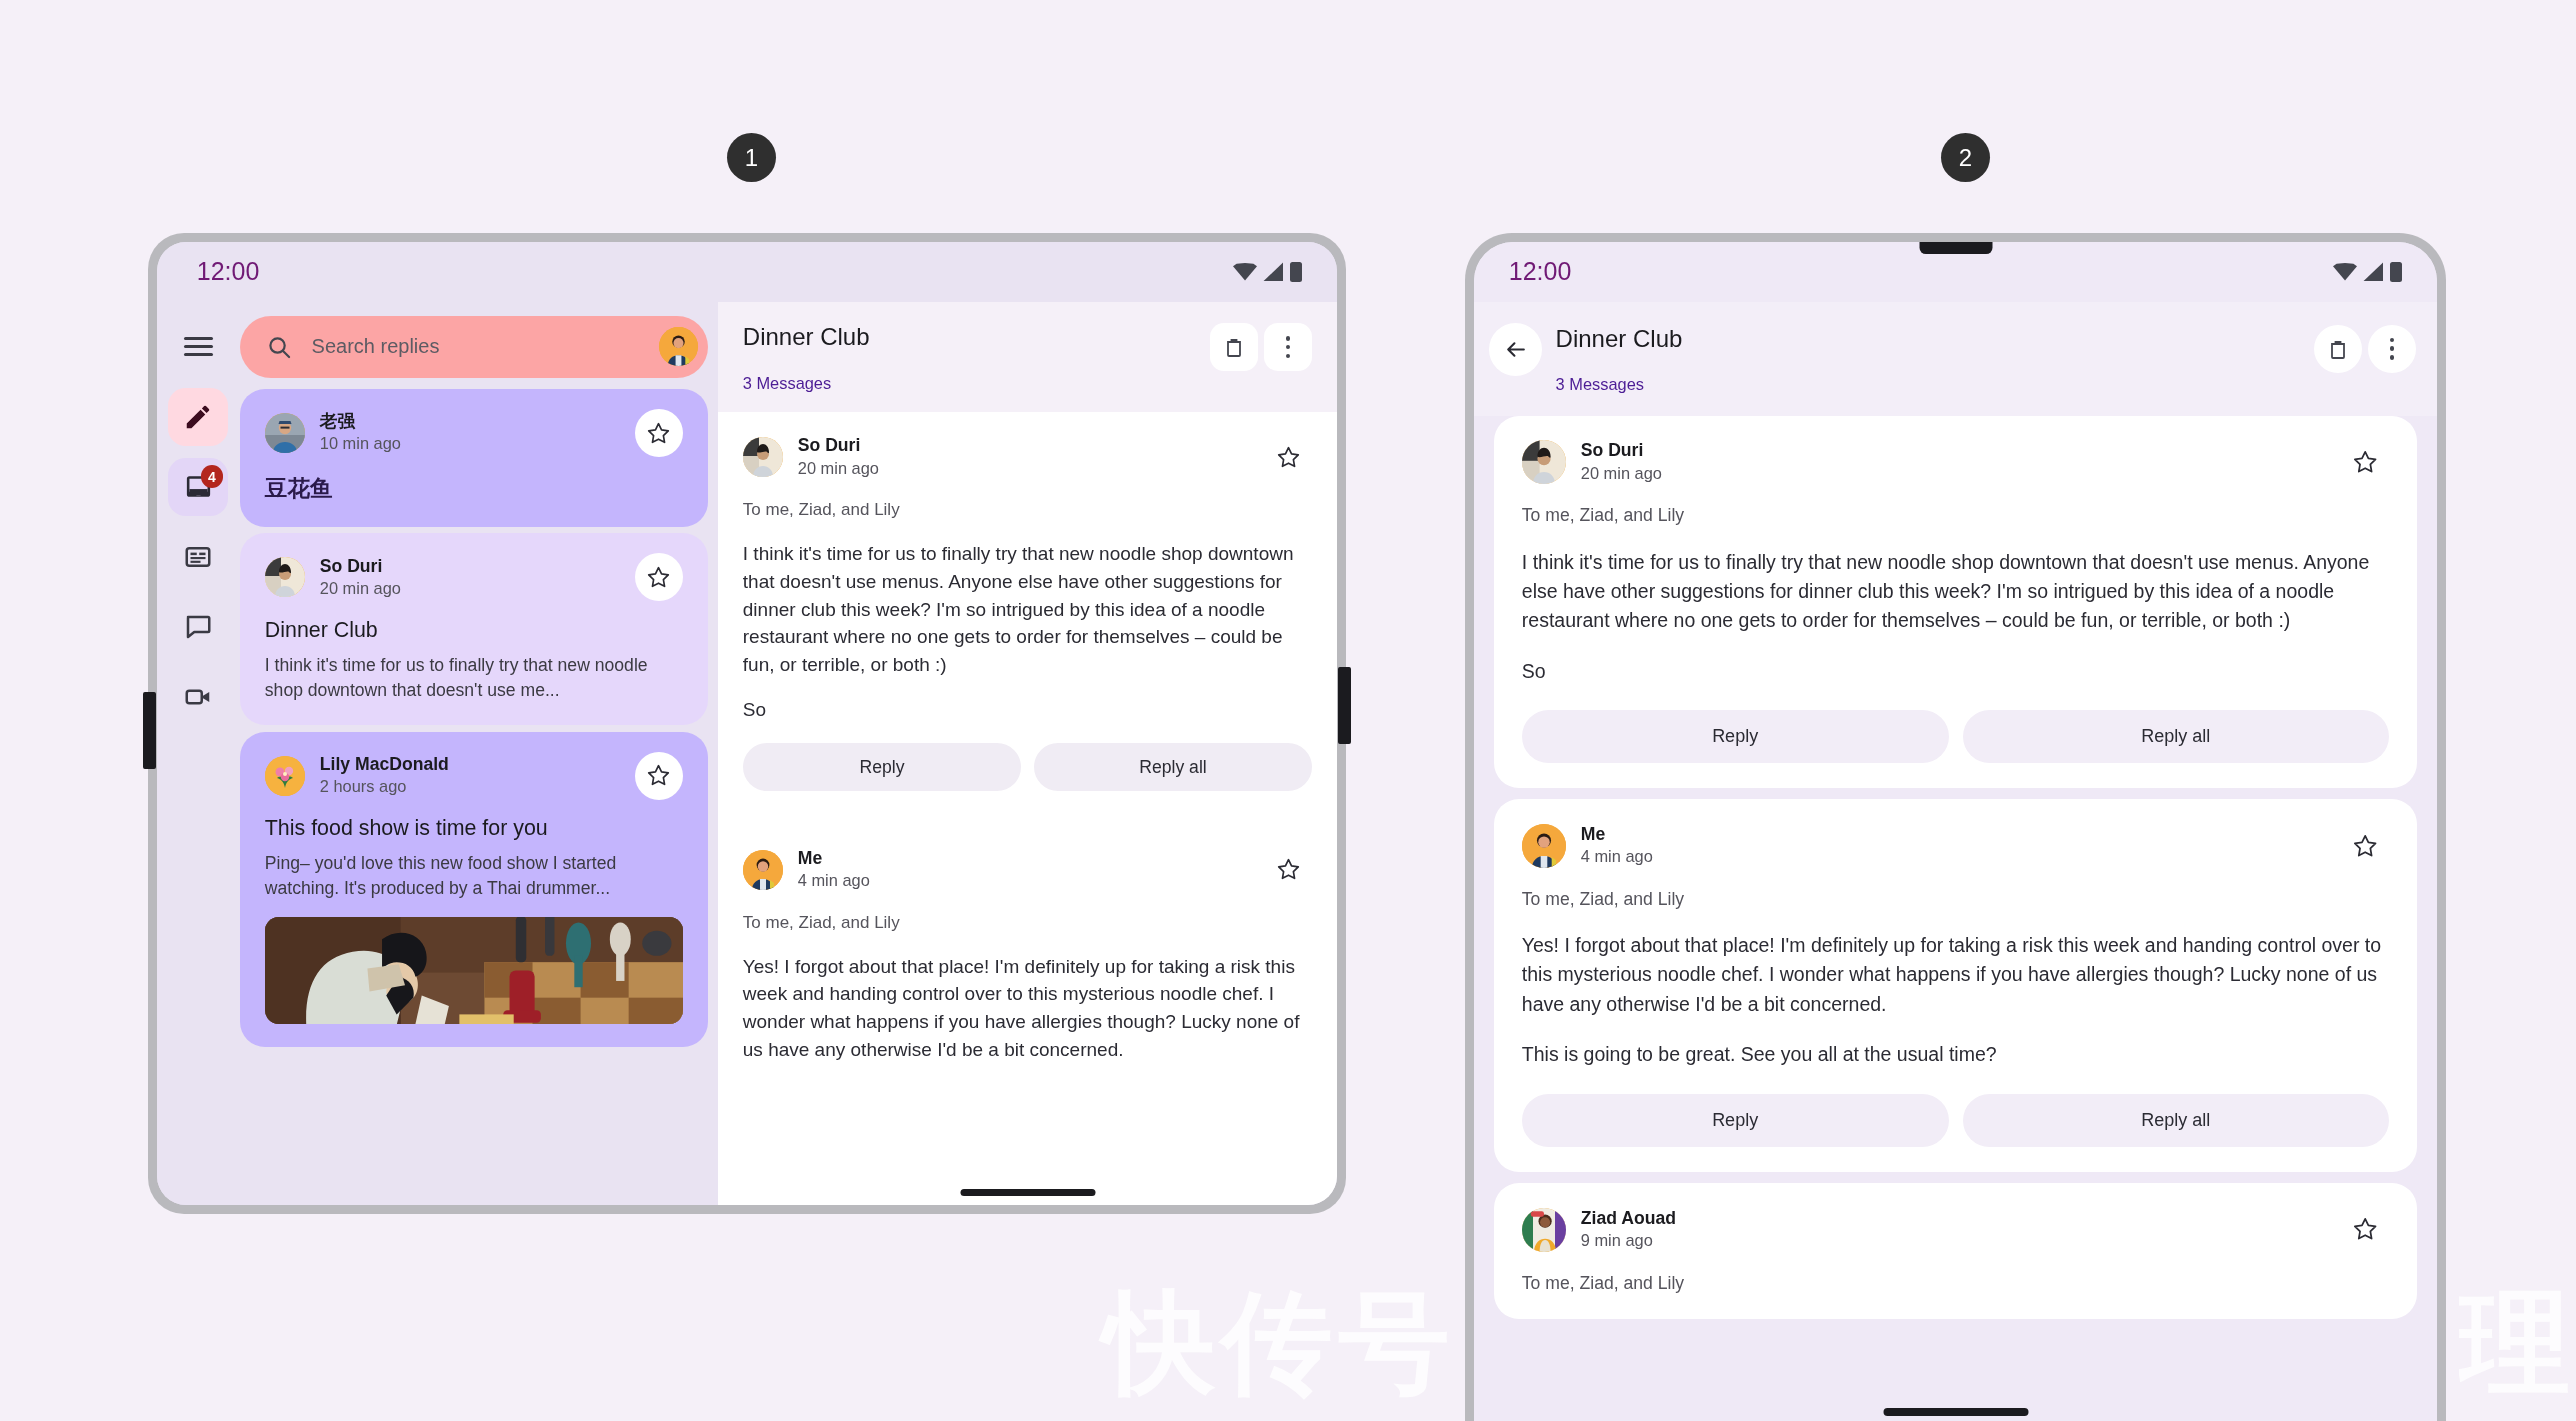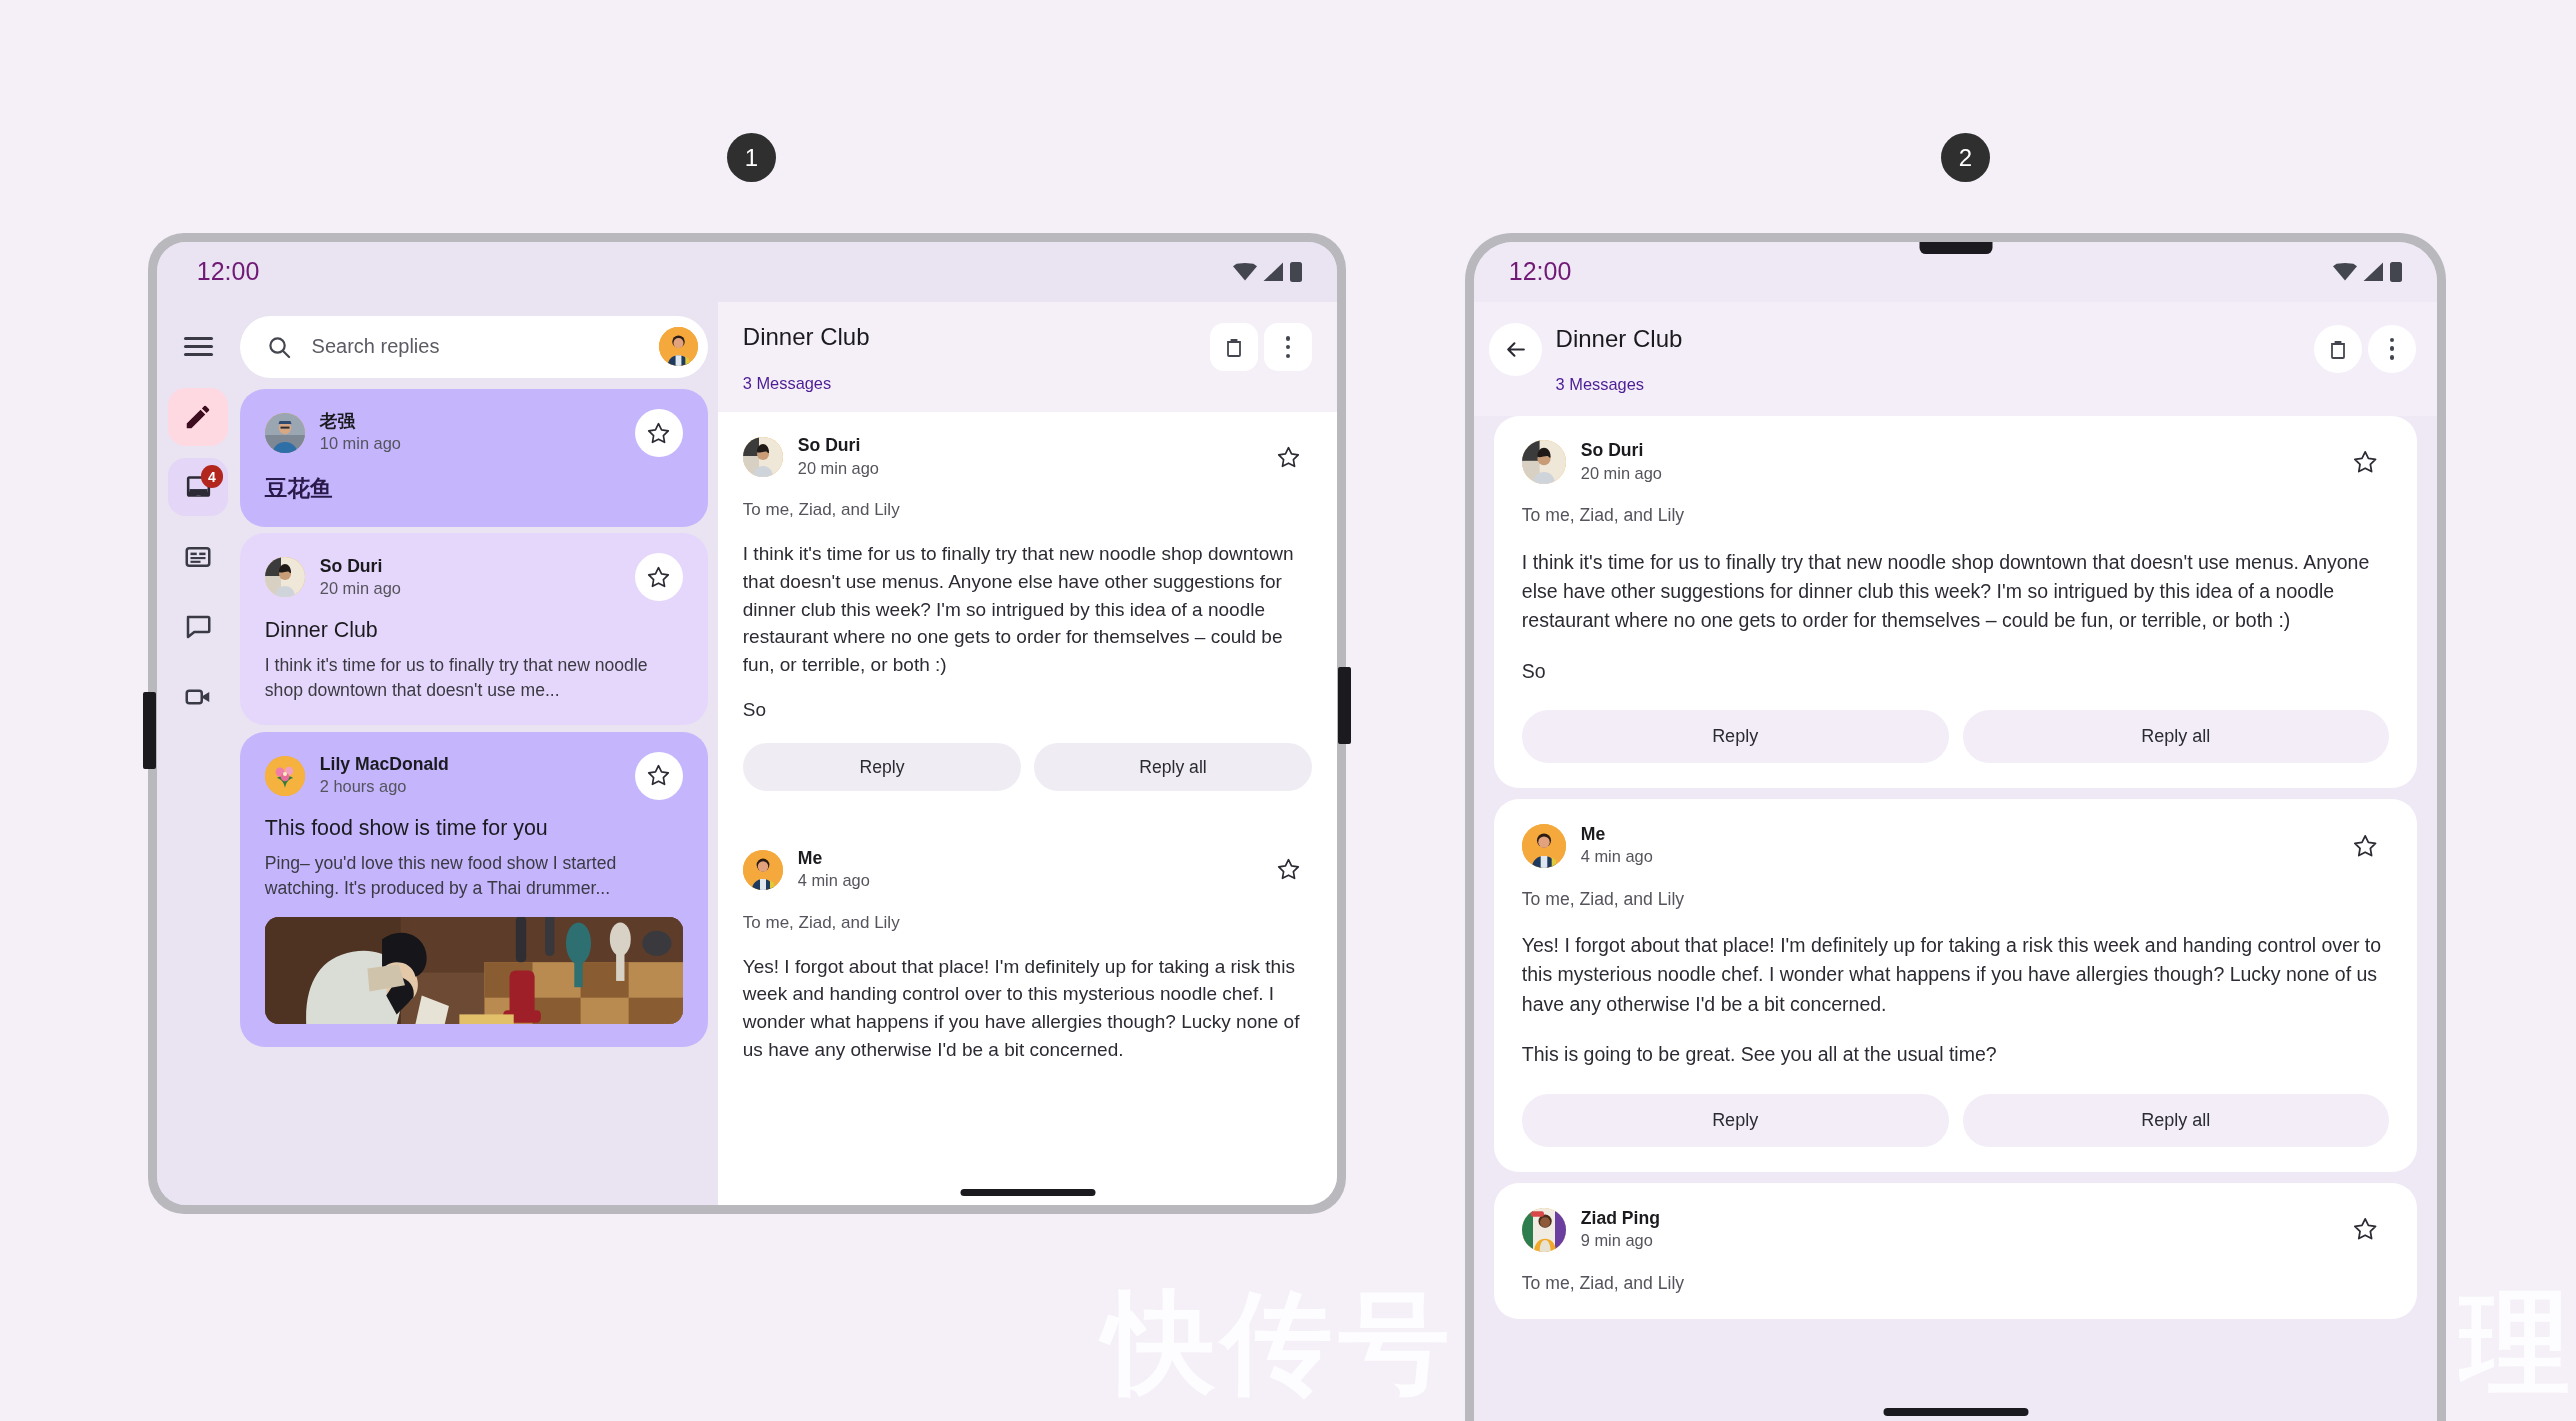--- a/index.html
+++ b/index.html
@@ -151,21 +151,21 @@
   
   .list-pane {
     width: 478px; flex: 0 0 478px;
     display: flex; flex-direction: column;
     min-height: 0;
     padding-right: 10px;
   }
   .searchbar {
     margin: 14px 0 11.3px 0;
     height: 62px;
-    background: #ffffff;
+    background: #fca5a5;
     border-radius: 31px;
     display: flex; align-items: center;
     padding: 0 10px 0 26.4px;
     gap: 19px;
   }
   .search-txt { font-size: 20px; color: #5c5b63; flex: 1; }
   .avatar {
     border-radius: 50%;
     background: #f2a93b;
     flex: 0 0 auto;
@@ -774,21 +774,21 @@
                 <path d="M0 0h10v40H0z" fill="#2e7d4f"></path>
                 <path d="M30 0h10v40H30z" fill="#6a3fa0"></path>
                 <circle cx="21" cy="12" r="6" fill="#4a2c1c"></circle>
                 <circle cx="21" cy="13" r="4.6" fill="#8d5a3b"></circle>
                 <path d="M11 40c0-8 5-12 10-12s10 4 10 12z" fill="#f0a92b"></path>
                 <path d="M16 40c0-7 2-11 5-11s5 4 5 11z" fill="#e8e2d2"></path>
                 <rect x="8" y="3" width="12" height="5" rx="2" fill="#d84848"></rect>
               </svg>
             </div>
             <div class="who">
-              <div class="who-name">Ziad Ping</div>
+              <div class="who-name">Ziad Aouad</div>
               <div class="who-time">9 min ago</div>
             </div>
             <div class="star-btn flat">
               <svg width="26.4" height="26.4" viewBox="0 0 24 24">
                 <path d="M12 2.6l2.9 5.9 6.5.95-4.7 4.58 1.11 6.47L12 17.45 6.19 20.5 7.3 14.03 2.6 9.45l6.5-.95L12 2.6z" fill="none" stroke="#2b2b33" stroke-width="1.6" stroke-linejoin="round"></path>
               </svg>
             </div>
           </div>
           <div class="p-to">To me, Ziad, and Lily</div>
         </div>

